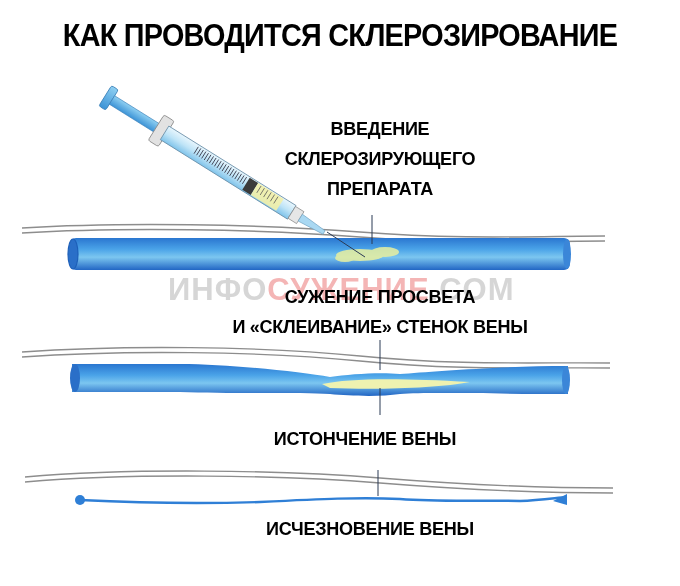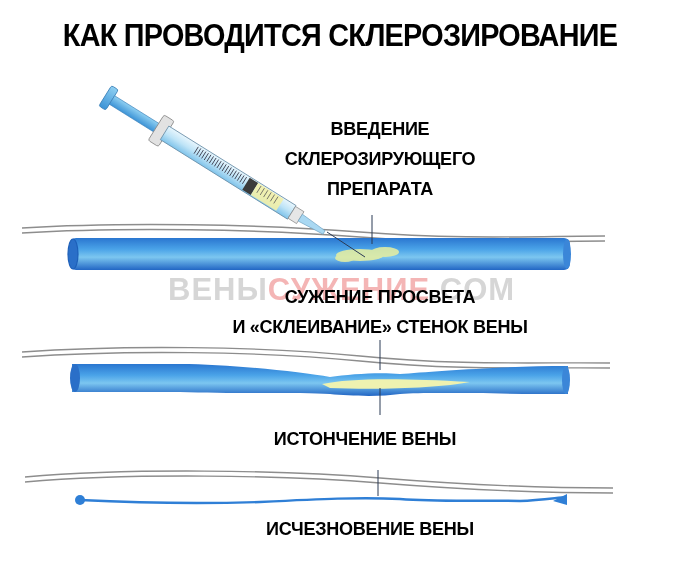--- a/index.html
+++ b/index.html
@@ -125,21 +125,21 @@
     <path d="M25 482 C130 473, 280 475, 380 483 S 560 493, 613 493" fill="none" stroke="#8d8d8d" stroke-width="1.4"></path>
   </g>
   <g>
     <path d="M80 500 C140 503, 200 504, 260 502 C320 499, 360 497, 400 499 C440 502, 480 500, 520 501 C540 500, 555 498, 567 497" fill="none" stroke="#2f7fd6" stroke-width="2.4"></path>
     <ellipse cx="80" cy="500" rx="5" ry="5" fill="#2f7fd6"></ellipse>
     <path d="M553 501 L567 494 L567 505 Z" fill="#2f7fd6"></path>
     <line x1="378" y1="470" x2="378" y2="496" stroke="#2a3a55" stroke-width="1"></line>
   </g>
 </svg>
 
-<div class="watermark"><span>ВЕНЫ</span><span class="red">СУЖЕНИЕ</span><span>.COM</span></div>
+<div class="watermark"><span>ИНФО</span><span class="red">СУЖЕНИЕ</span><span>.COM</span></div>
 
 <div class="label" style="left:250px; top:114px; width:260px;">
   <div>ВВЕДЕНИЕ</div>
   <div>СКЛЕРОЗИРУЮЩЕГО</div>
   <div>ПРЕПАРАТА</div>
 </div>
 
 <div class="label" style="left:170px; top:282px; width:420px;">
   <div>СУЖЕНИЕ ПРОСВЕТА</div>
   <div>И «СКЛЕИВАНИЕ» СТЕНОК ВЕНЫ</div>

